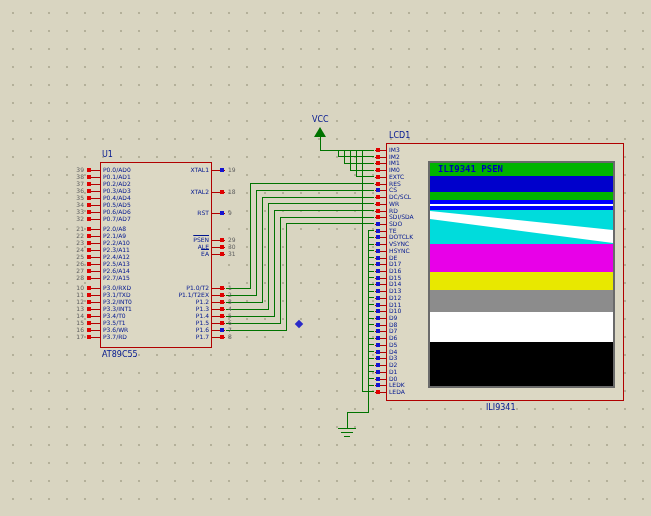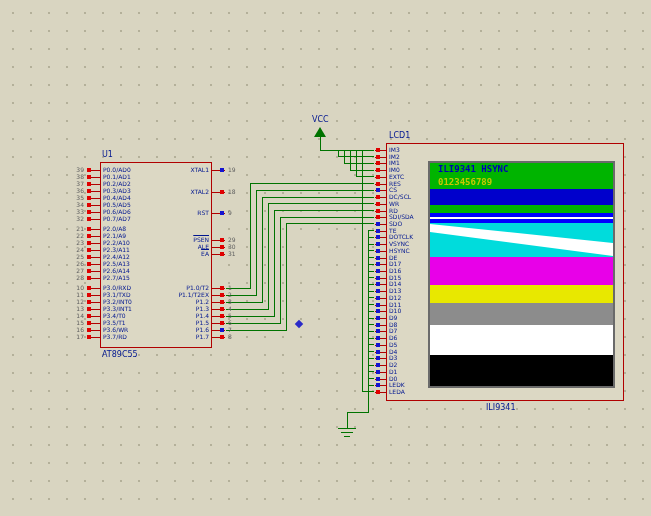--- a/index.html
+++ b/index.html
@@ -78,24 +78,21 @@
     </svg>
 
   <div class="label" id="u1-ref">U1</div>
   <div id="u1-body" class="chip-body"></div>
   <div class="label" id="u1-part">AT89C55</div>
 
   <div class="label" id="lcd-ref">LCD1</div>
   <div id="lcd-body" class="chip-body"></div>
   <div id="lcd-screen">
       <div class="bar" style="height: 13px; background: rgb(0, 180, 0);">
-        <div class="bar-text" style="line-height: 13px; color: rgb(0, 0, 180);">ILI9341 HSYNC</div>
-      </div>
-      <div class="bar" style="height: 13px; background: rgb(0, 180, 0);">
-        <div class="bar-text" style="line-height: 13px; color: rgb(200, 200, 0);">0123456789</div>
+        <div class="bar-text" style="line-height: 13px; color: rgb(0, 0, 180);">ILI9341 PSEN</div>
       </div>
       <div class="bar" style="height: 16px; background: rgb(0, 0, 204);"></div>
       <div class="bar" style="height: 8px; background: rgb(0, 180, 0);"></div>
       <div class="bar" style="height: 4px; background: rgb(0, 0, 255);"></div>
       <div class="bar" style="height: 2px; background: rgb(255, 255, 255);"></div>
       <div class="bar" style="height: 4px; background: rgb(0, 0, 255);"></div>
       <div class="bar" style="height: 34px; background: rgb(0, 220, 220);">
         <svg width="183" height="34" style="display: block;">
           <polygon points="0,1 183,20 183,33 0,9" fill="#ffffff"></polygon>
         </svg>

